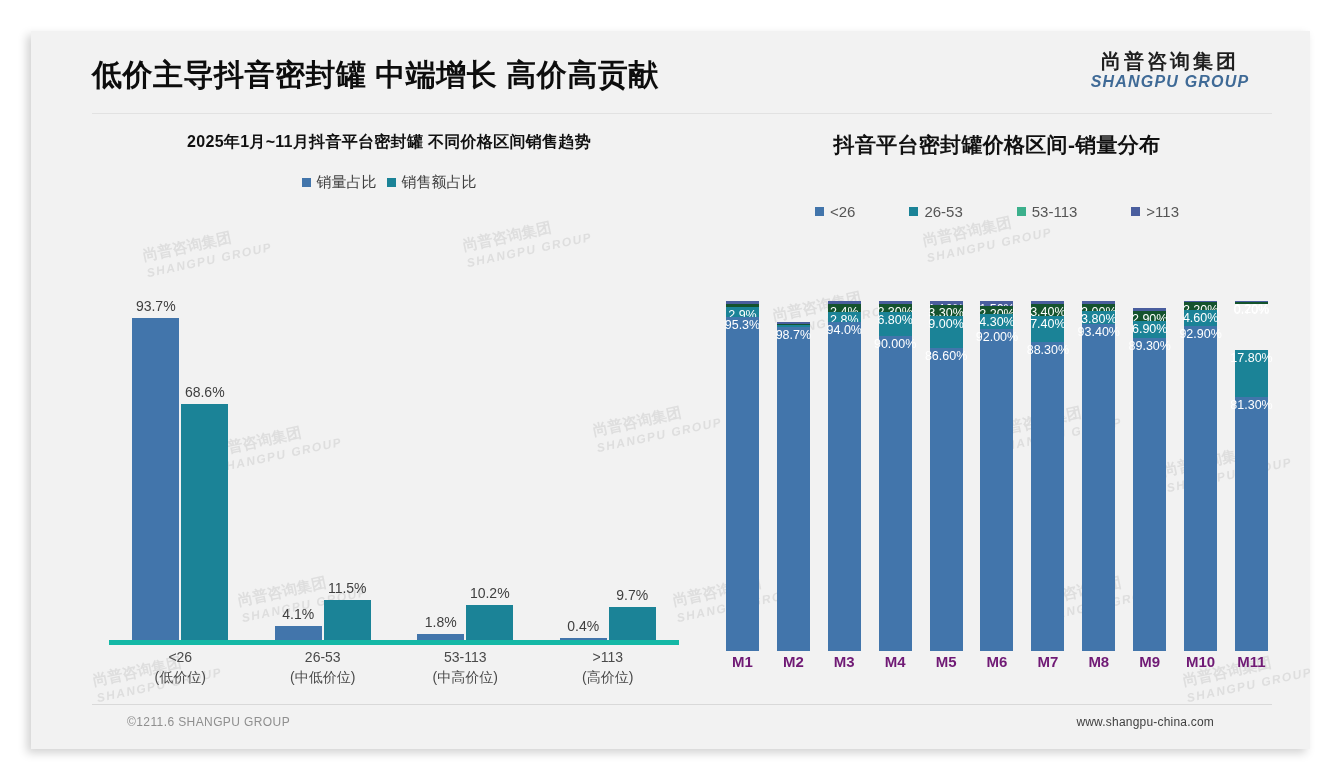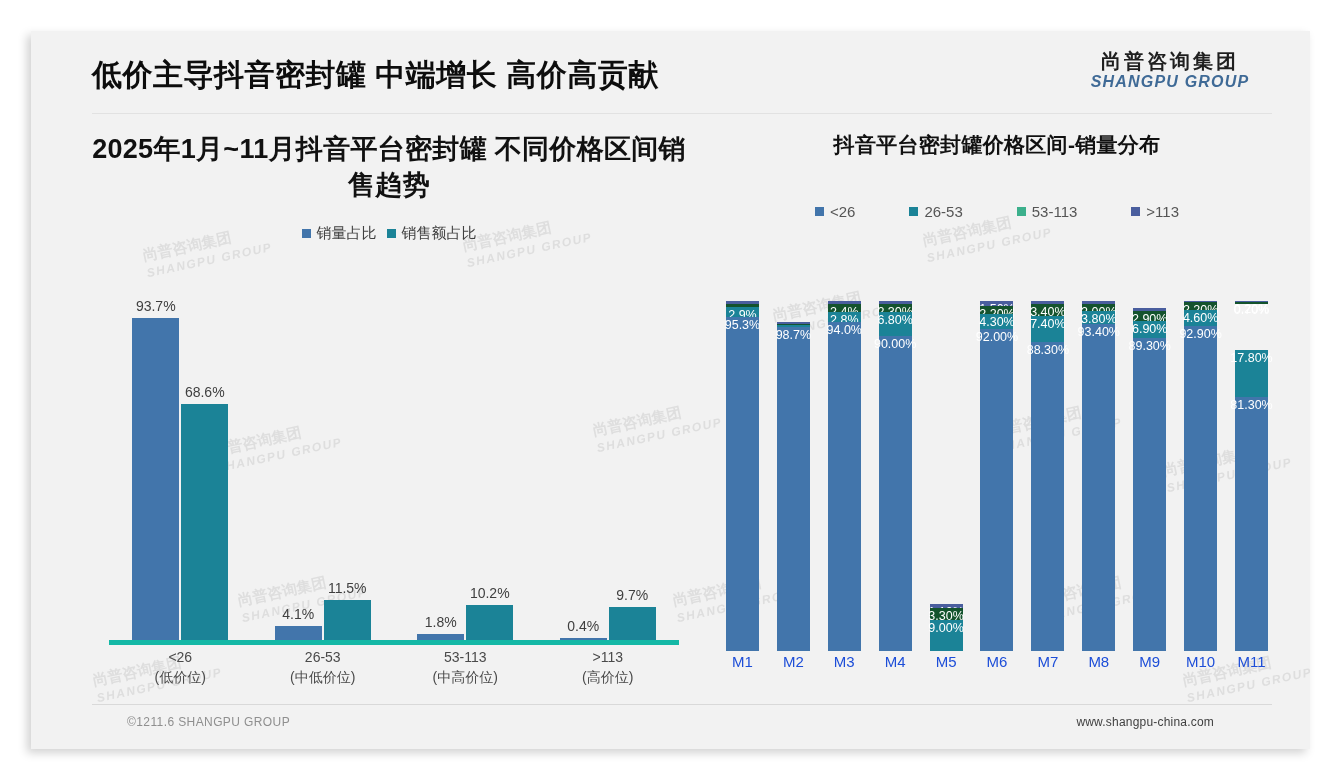--- a/index.html
+++ b/index.html
@@ -57,21 +57,21 @@
   }
   .wm span { display:block; }
   .wm .en { font-size: 12px; letter-spacing: 1.6px; font-style: italic; }
 
   
   .panel { position: absolute; top: 100px; height: 570px; }
   #panel-left  { left: 48px;  width: 620px; }
   #panel-right { left: 676px; width: 580px; }
 
   .chart-title {
-    text-align: center; font-size: 27px; font-weight: 700;
+    text-align: center; font-size: 16px; font-weight: 700;
     color: #111; line-height: 1.35; letter-spacing: 0.3px;
   }
   #panel-right .chart-title { font-size: 21px; }
 
   .legend {
     display: flex; justify-content: center; align-items: center;
     gap: 10px; margin-top: 20px;
   }
   #legend-right { gap: 54px; margin-top: 44px; }
   .legend-item { display: flex; align-items: center; gap: 6px; }
@@ -135,21 +135,21 @@
     font-size: 12.5px; color: #ffffff; white-space: nowrap;
   }
   .seg.s1 { background: #4275ab; }
   .seg.s2 { background: #1b8397; }
   .seg.s3 { background: #14532d; }
   .seg.s4 { background: #4a5e9e; }
   #xaxis-right {
     position: absolute; left: 10px; top: 352px; width: 560px; display: flex;
   }
   #xaxis-right .xt {
-    flex: 1; text-align: center; font-size: 15px; color: #1d4ed8;
+    flex: 1; text-align: center; font-size: 15px; color: #701a75; font-weight: bold;
   }
 
   
   #footer-rule {
     position: absolute; left: 61px; bottom: 44px; width: 1180px; height: 1px;
     background: #d9d9d9;
   }
   #footer-left {
     position: absolute; left: 96px; bottom: 20px;
     font-size: 12px; color: #8f8f8f; letter-spacing: 0.4px;
@@ -402,20 +402,23 @@
           <div class="scol">
             <div class="stack">
               <div class="seg s4" style="height: 3.85px;">
                 <div class="seg-label">1.10%</div>
               </div>
               <div class="seg s3" style="height: 11.55px;">
                 <div class="seg-label">3.30%</div>
               </div>
               <div class="seg s2" style="height: 31.5px;">
                 <div class="seg-label">9.00%</div>
+              </div>
+              <div class="seg s1" style="height: 303.1px;">
+                <div class="seg-label">86.60%</div>
               </div>
             </div>
           </div>
           <div class="scol">
             <div class="stack">
               <div class="seg s4" style="height: 5.25px;">
                 <div class="seg-label">1.50%</div>
               </div>
               <div class="seg s3" style="height: 7.7px;">
                 <div class="seg-label">2.20%</div>

